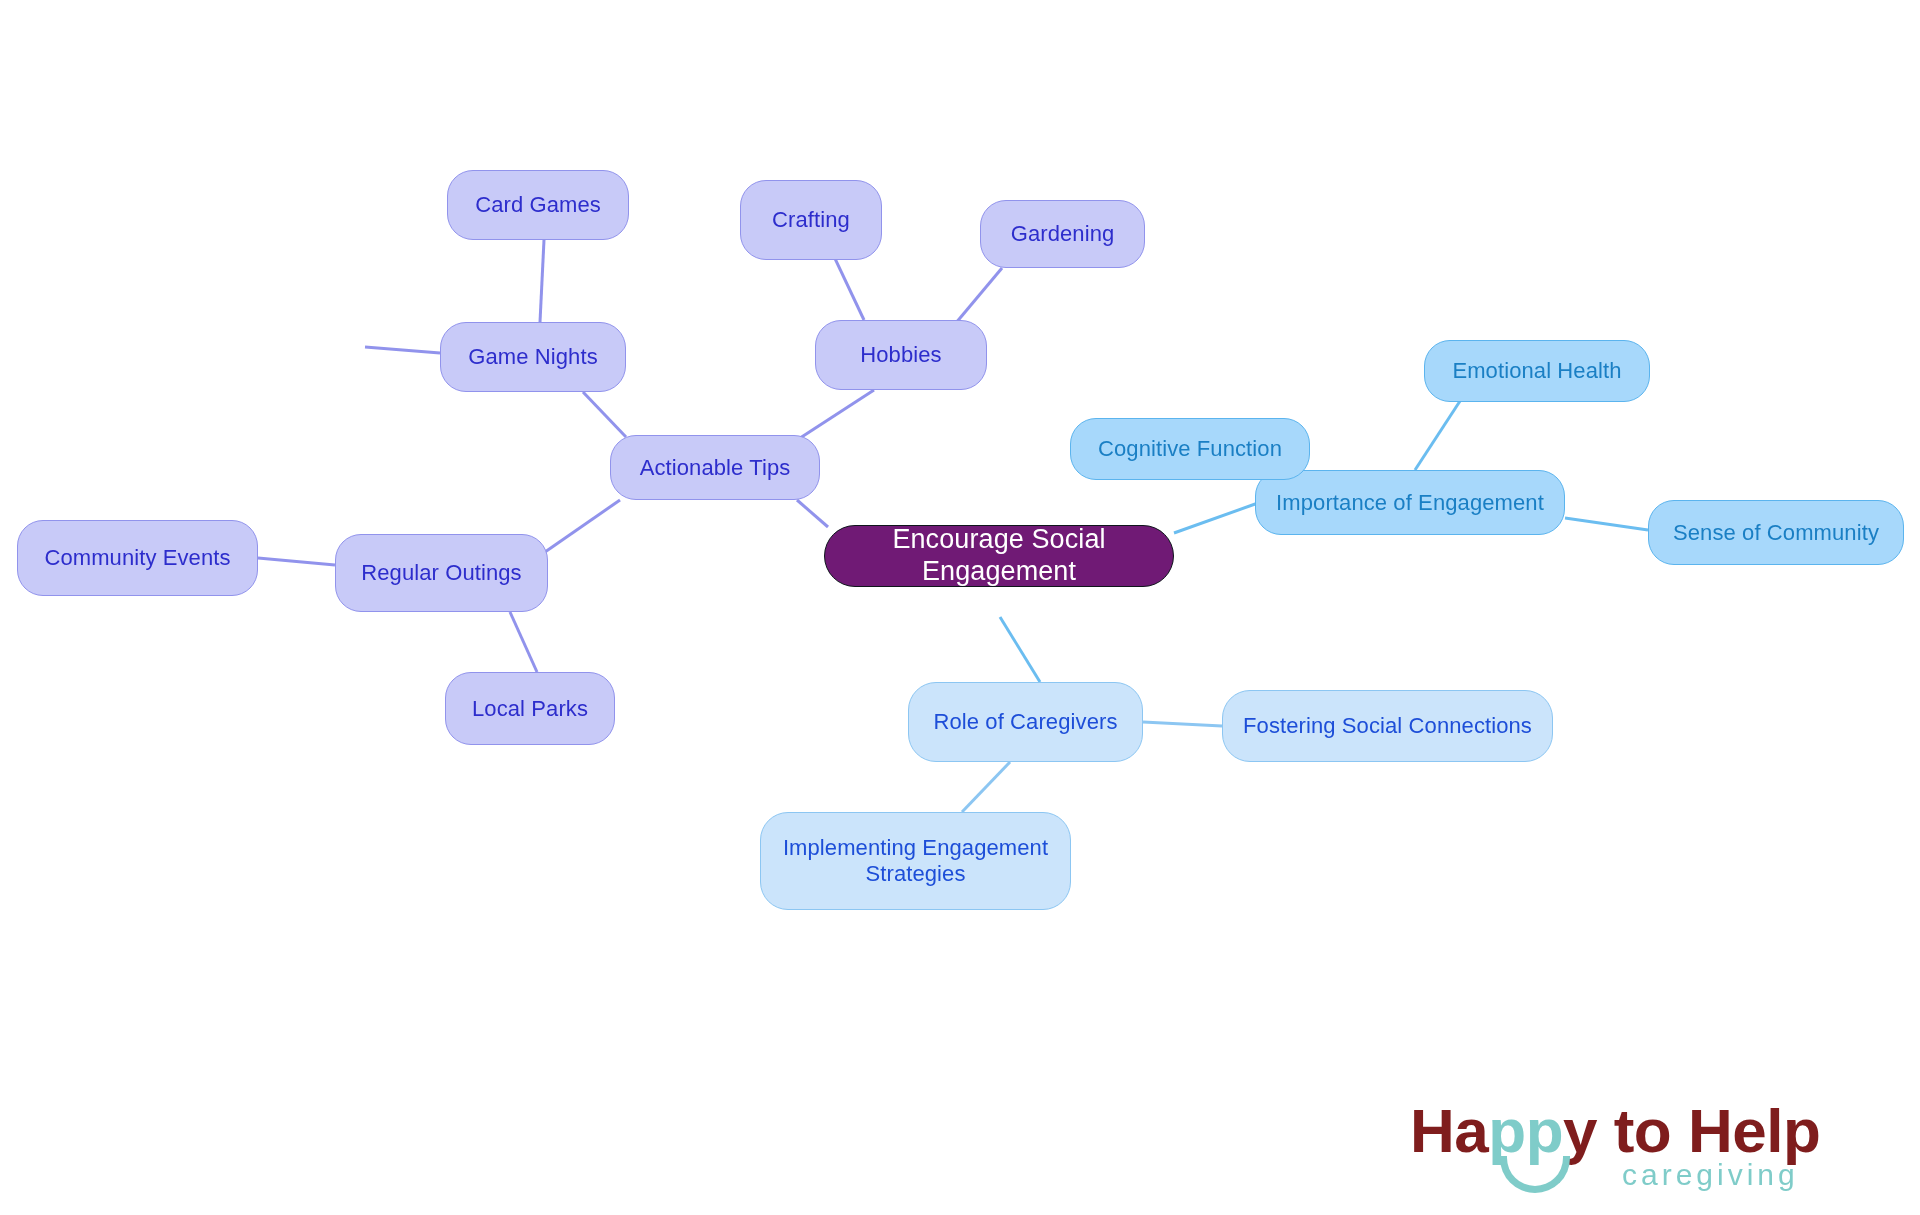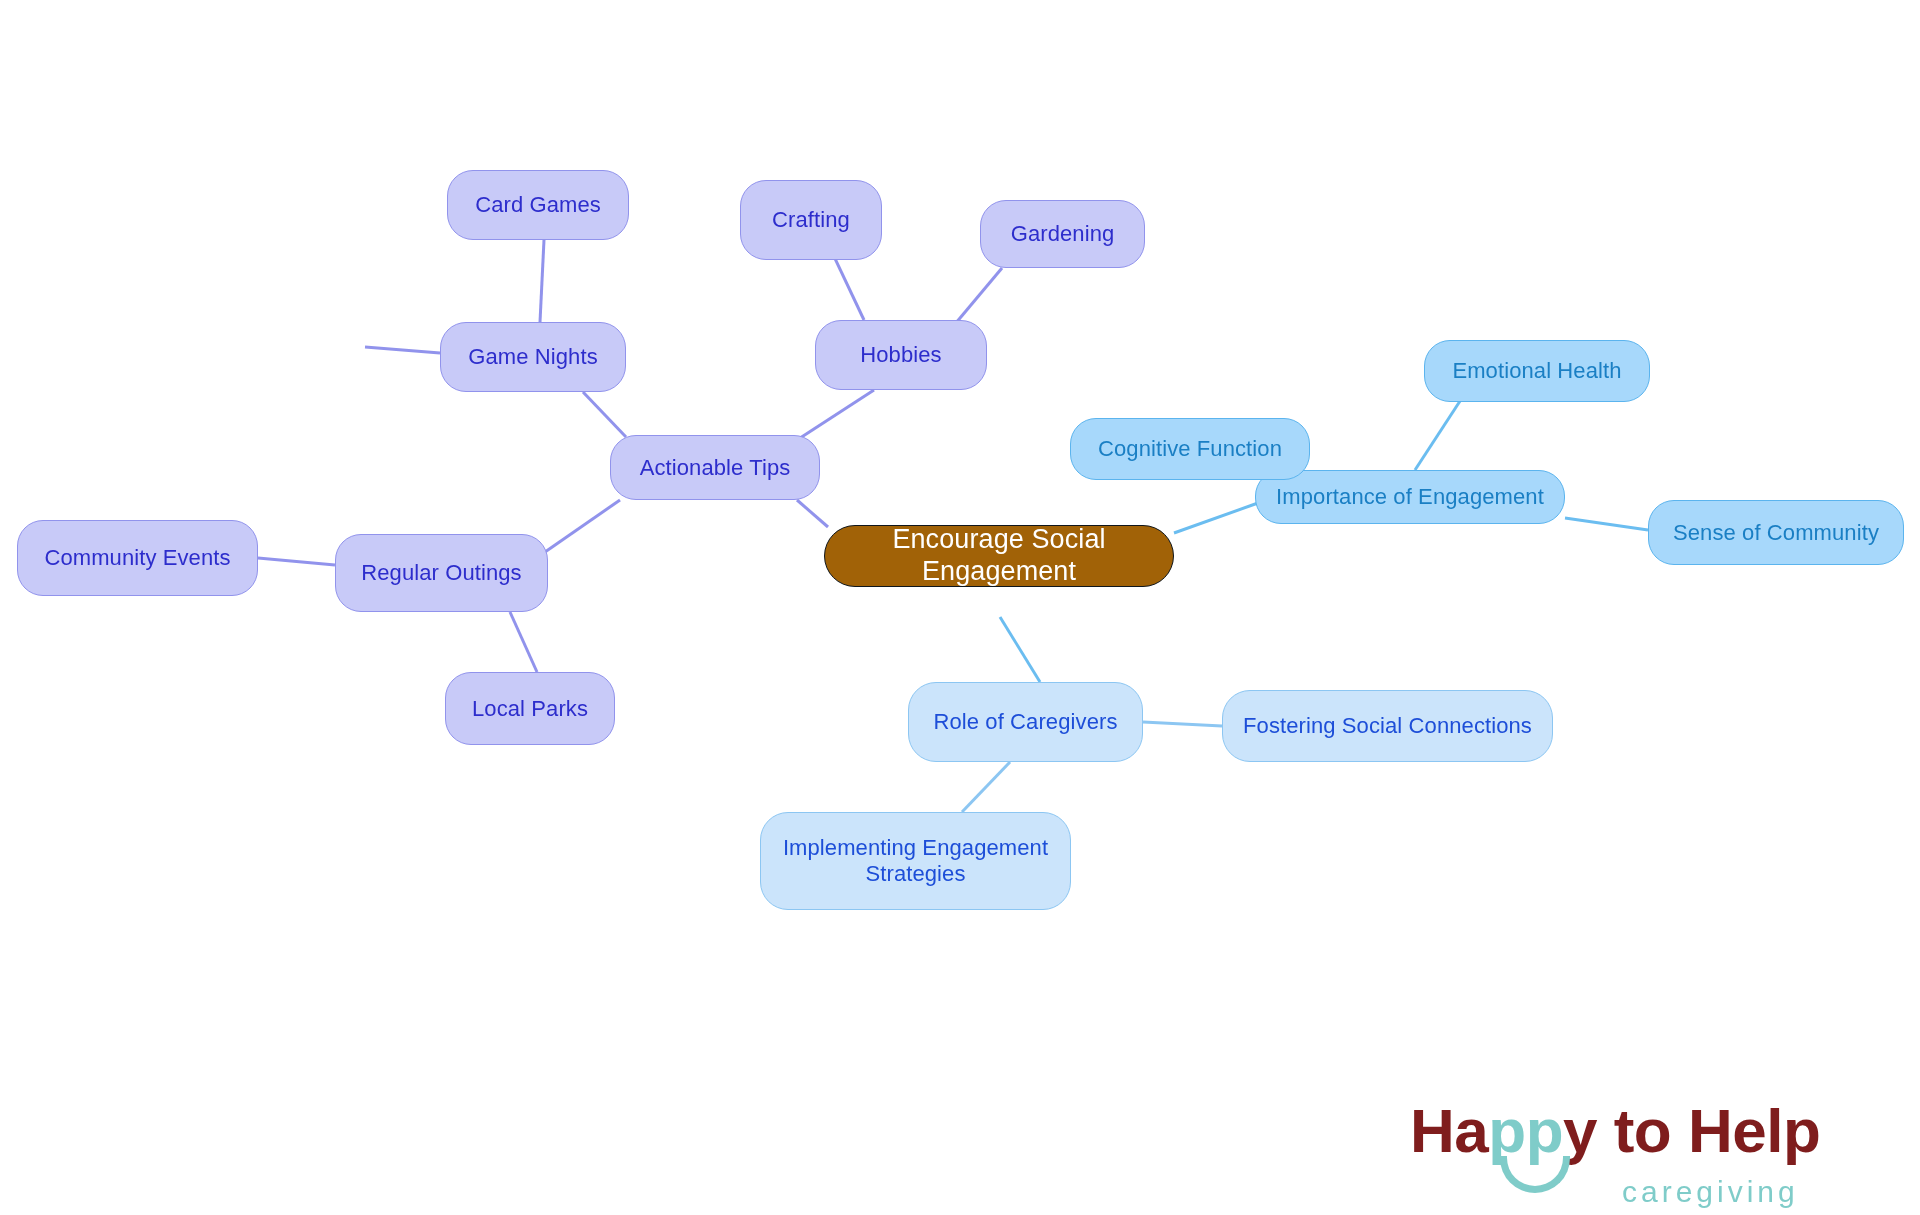--- a/index.html
+++ b/index.html
@@ -36,21 +36,21 @@
     align-items: center;
     justify-content: center;
     text-align: center;
     border-style: solid;
     border-width: 1.5px;
     line-height: 1.18;
     white-space: pre-line;
     letter-spacing: .1px;
   }
   .node-root {
-    background: #a16207;
+    background: #701a75;
     border-color: #0f161c;
     color: #ffffff;
     font-size: 27px;
     border-radius: 34px;
   }
   .node-purple {
     background: #c8caf8;
     border-color: #9193ec;
     color: #2d2dcc;
     font-size: 22px;
@@ -86,21 +86,21 @@
     font-weight: bold;
     letter-spacing: -0.5px;
     line-height: 1;
     white-space: nowrap;
   }
   .logo-coral { color: #7f1d1d; }
   .logo-teal  { color: #7fccc9; }
   .logo-sub {
     position: absolute;
     left: 212px;
-    top: 75px;
+    top: 58px;
     font-size: 30px;
     letter-spacing: 4px;
     color: #7fccc9;
     white-space: nowrap;
   }
   .logo-smile {
     position: absolute;
     left: 90px;
     top: 56px;
     width: 56px;
@@ -171,21 +171,21 @@
   </div>
 
   <div class="node node-purple" style="left:335px; top:534px; width:213px; height:78px;">
     <span>Regular Outings</span>
   </div>
 
   <div class="node node-purple" style="left:445px; top:672px; width:170px; height:73px;">
     <span>Local Parks</span>
   </div>
 
-  <div class="node node-blue" style="left:1255px; top:470px; width:310px; height:54px;">
+  <div class="node node-blue" style="left:1255px; top:470px; width:310px; height:65px;">
     <span>Importance of Engagement</span>
   </div>
 
   <div class="node node-blue" style="left:1070px; top:370px; width:240px; height:62px;margin-top:48px;">
     <span>Cognitive Function</span>
   </div>
 
   <div class="node node-blue" style="left:1424px; top:340px; width:226px; height:62px;">
     <span>Emotional Health</span>
   </div>

